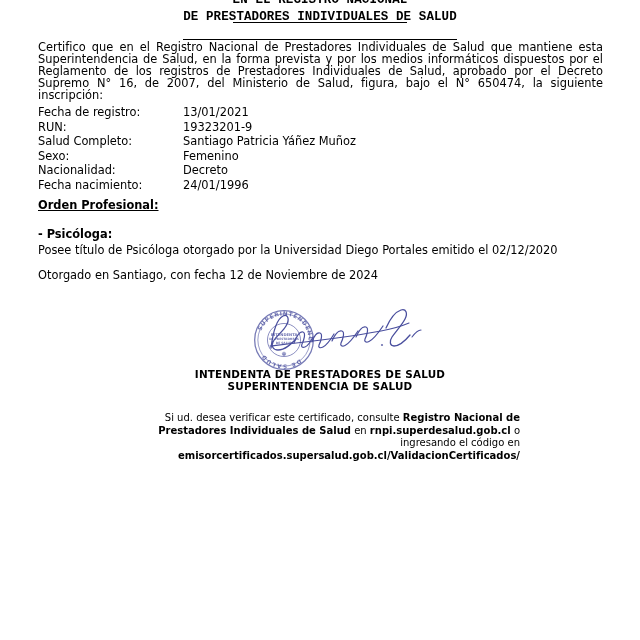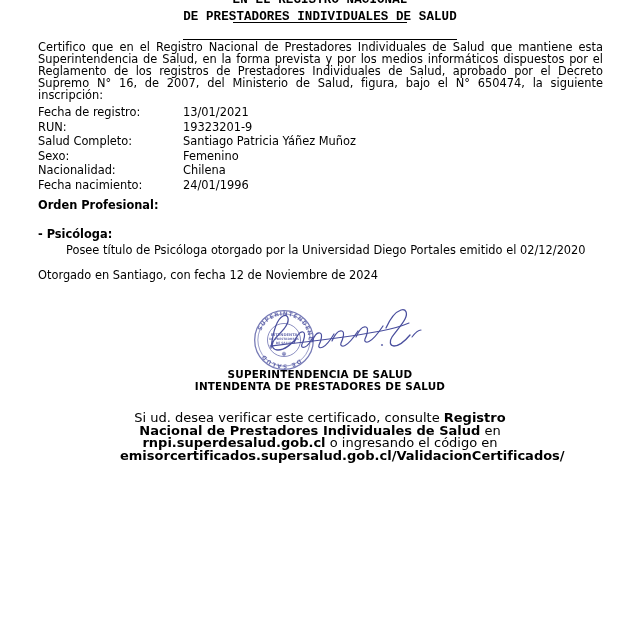--- a/index.html
+++ b/index.html
@@ -74,36 +74,36 @@
   }
   .fields td.label { width: 145px; }
 
   
   .orden-title {
     position: absolute;
     left: 38px;
     top: 198px;
     font-size: 11.4px;
     font-weight: bold;
+    text-decoration: underline;
   }
   .orden-item {
     position: absolute;
     left: 38px;
     top: 227px;
     font-size: 11.4px;
     font-weight: bold;
   }
   .orden-desc {
     position: absolute;
     left: 38px;
     top: 243px;
     font-size: 11.4px;
     line-height: 15px;
     white-space: nowrap;
-    margin-left: 28px;
   }
   .otorgado {
     position: absolute;
     left: 38px;
     top: 268px;
     font-size: 11.4px;
     line-height: 15px;
   }
 
   
@@ -141,22 +141,22 @@
     line-height: 12.4px;
     letter-spacing: 0.2px;
   }
 
   
   .footer {
     position: absolute;
     left: 120px;
     top: 412px;
     width: 400px;
-    text-align: center;
-    font-size: 13px;
+    text-align: right;
+    font-size: 10px;
     line-height: 12.6px;
   }
   .footer b { font-weight: bold; }
 </style>
 </head>
 <body>
 
 <div class="page">
 
   <div class="title-block">
@@ -179,21 +179,21 @@
       <tr>
         <td class="label">Salud Completo:</td>
         <td class="value">Santiago Patricia Yáñez Muñoz</td>
       </tr>
       <tr>
         <td class="label">Sexo:</td>
         <td class="value">Femenino</td>
       </tr>
       <tr>
         <td class="label">Nacionalidad:</td>
-        <td class="value">Chilena</td>
+        <td class="value">Decreto</td>
       </tr>
       <tr>
         <td class="label">Fecha nacimiento:</td>
         <td class="value">24/01/1996</td>
       </tr>
     </tbody>
   </table>
 
   <div class="orden-title">Orden Profesional:</div>
   <div class="orden-item">- Psicóloga:</div>
@@ -242,22 +242,22 @@
           <path d="M236,44 C244,26 254,12 266,8 C276,5 280,14 274,26 C268,38 256,50 248,62 C242,71 244,80 252,80 C262,80 274,70 284,58" stroke-width="2.6"></path>
           <path d="M288,62 C294,54 300,48 306,48" stroke-width="2.2"></path>
           <ellipse cx="228" cy="78" rx="2.2" ry="1.8" fill="#4a4f9e" stroke="none" opacity="0.8"></ellipse>
         </g>
       </svg>
     </div>
 
   </div>
 
   <div class="signer">
+    <div>INTENDENTA DE PRESTADORES DE SALUD</div>
     <div>SUPERINTENDENCIA DE SALUD</div>
-    <div>INTENDENTA DE PRESTADORES DE SALUD</div>
   </div>
 
   <div class="footer">
     <span>Si ud. desea verificar este certificado, consulte </span><b>Registro Nacional de Prestadores Individuales de Salud</b><span> en </span><b>rnpi.superdesalud.gob.cl</b><span> o ingresando el código en</span>
     <div><b>emisorcertificados.supersalud.gob.cl/ValidacionCertificados/</b></div>
   </div>
 
 </div>
 
 </body></html>

